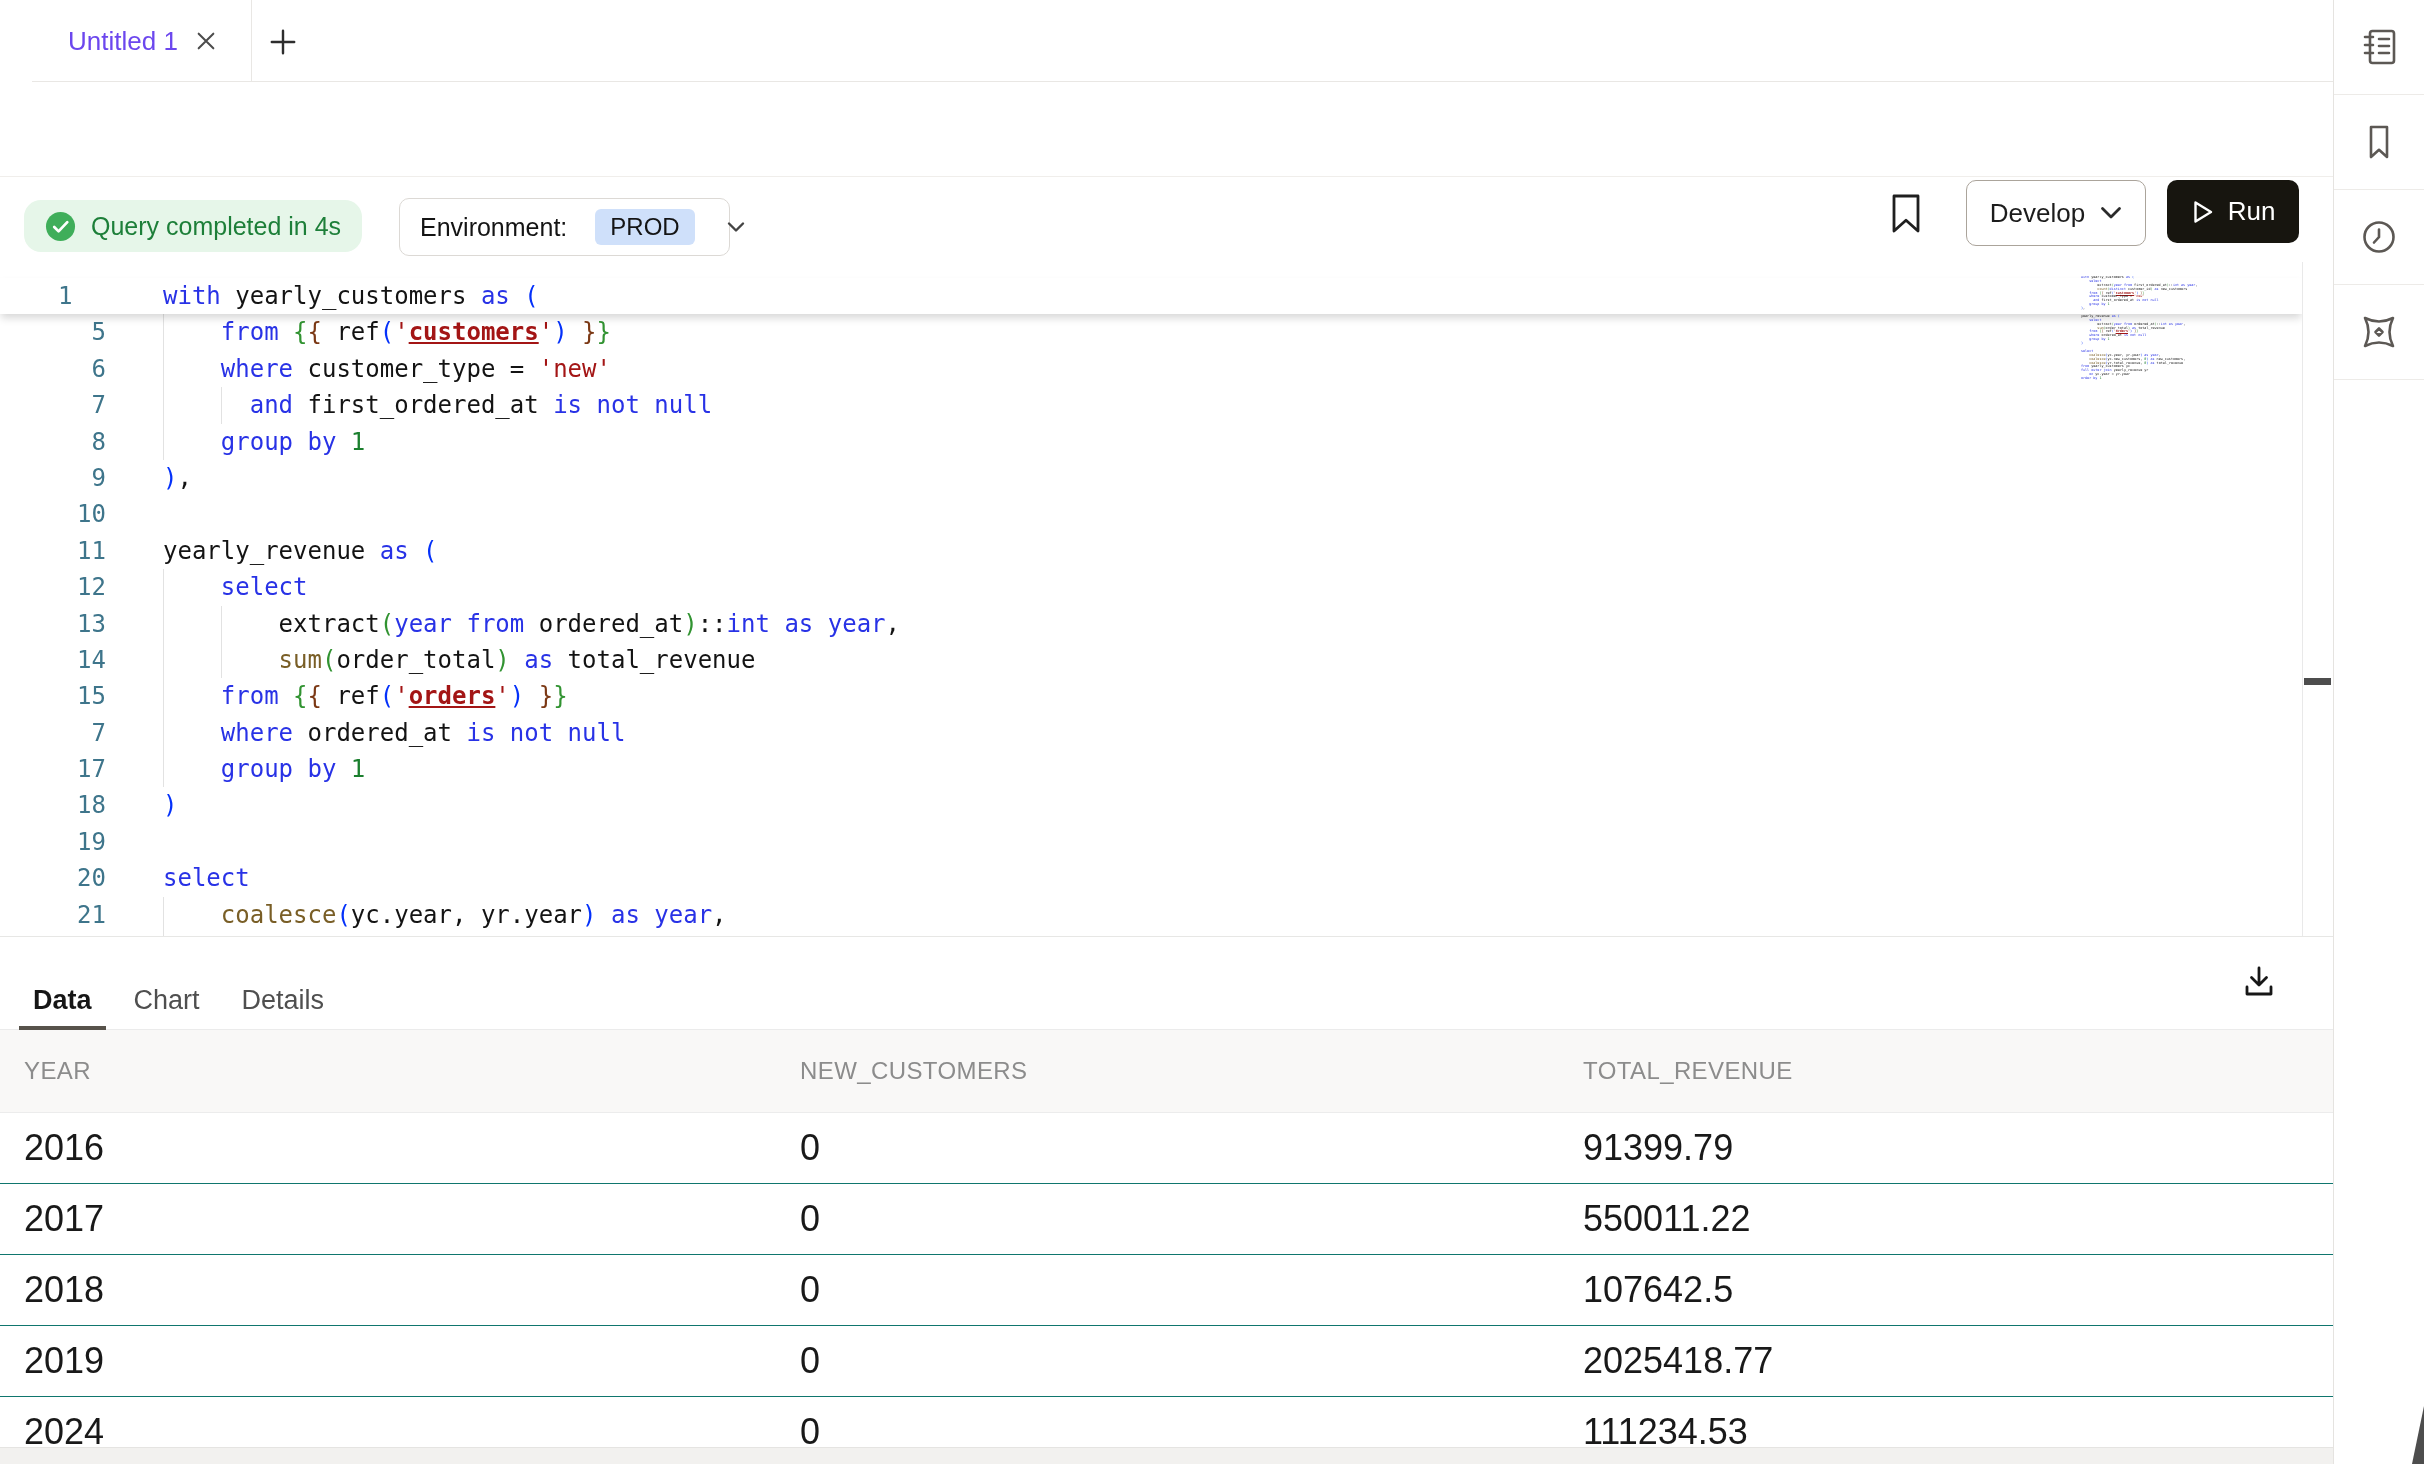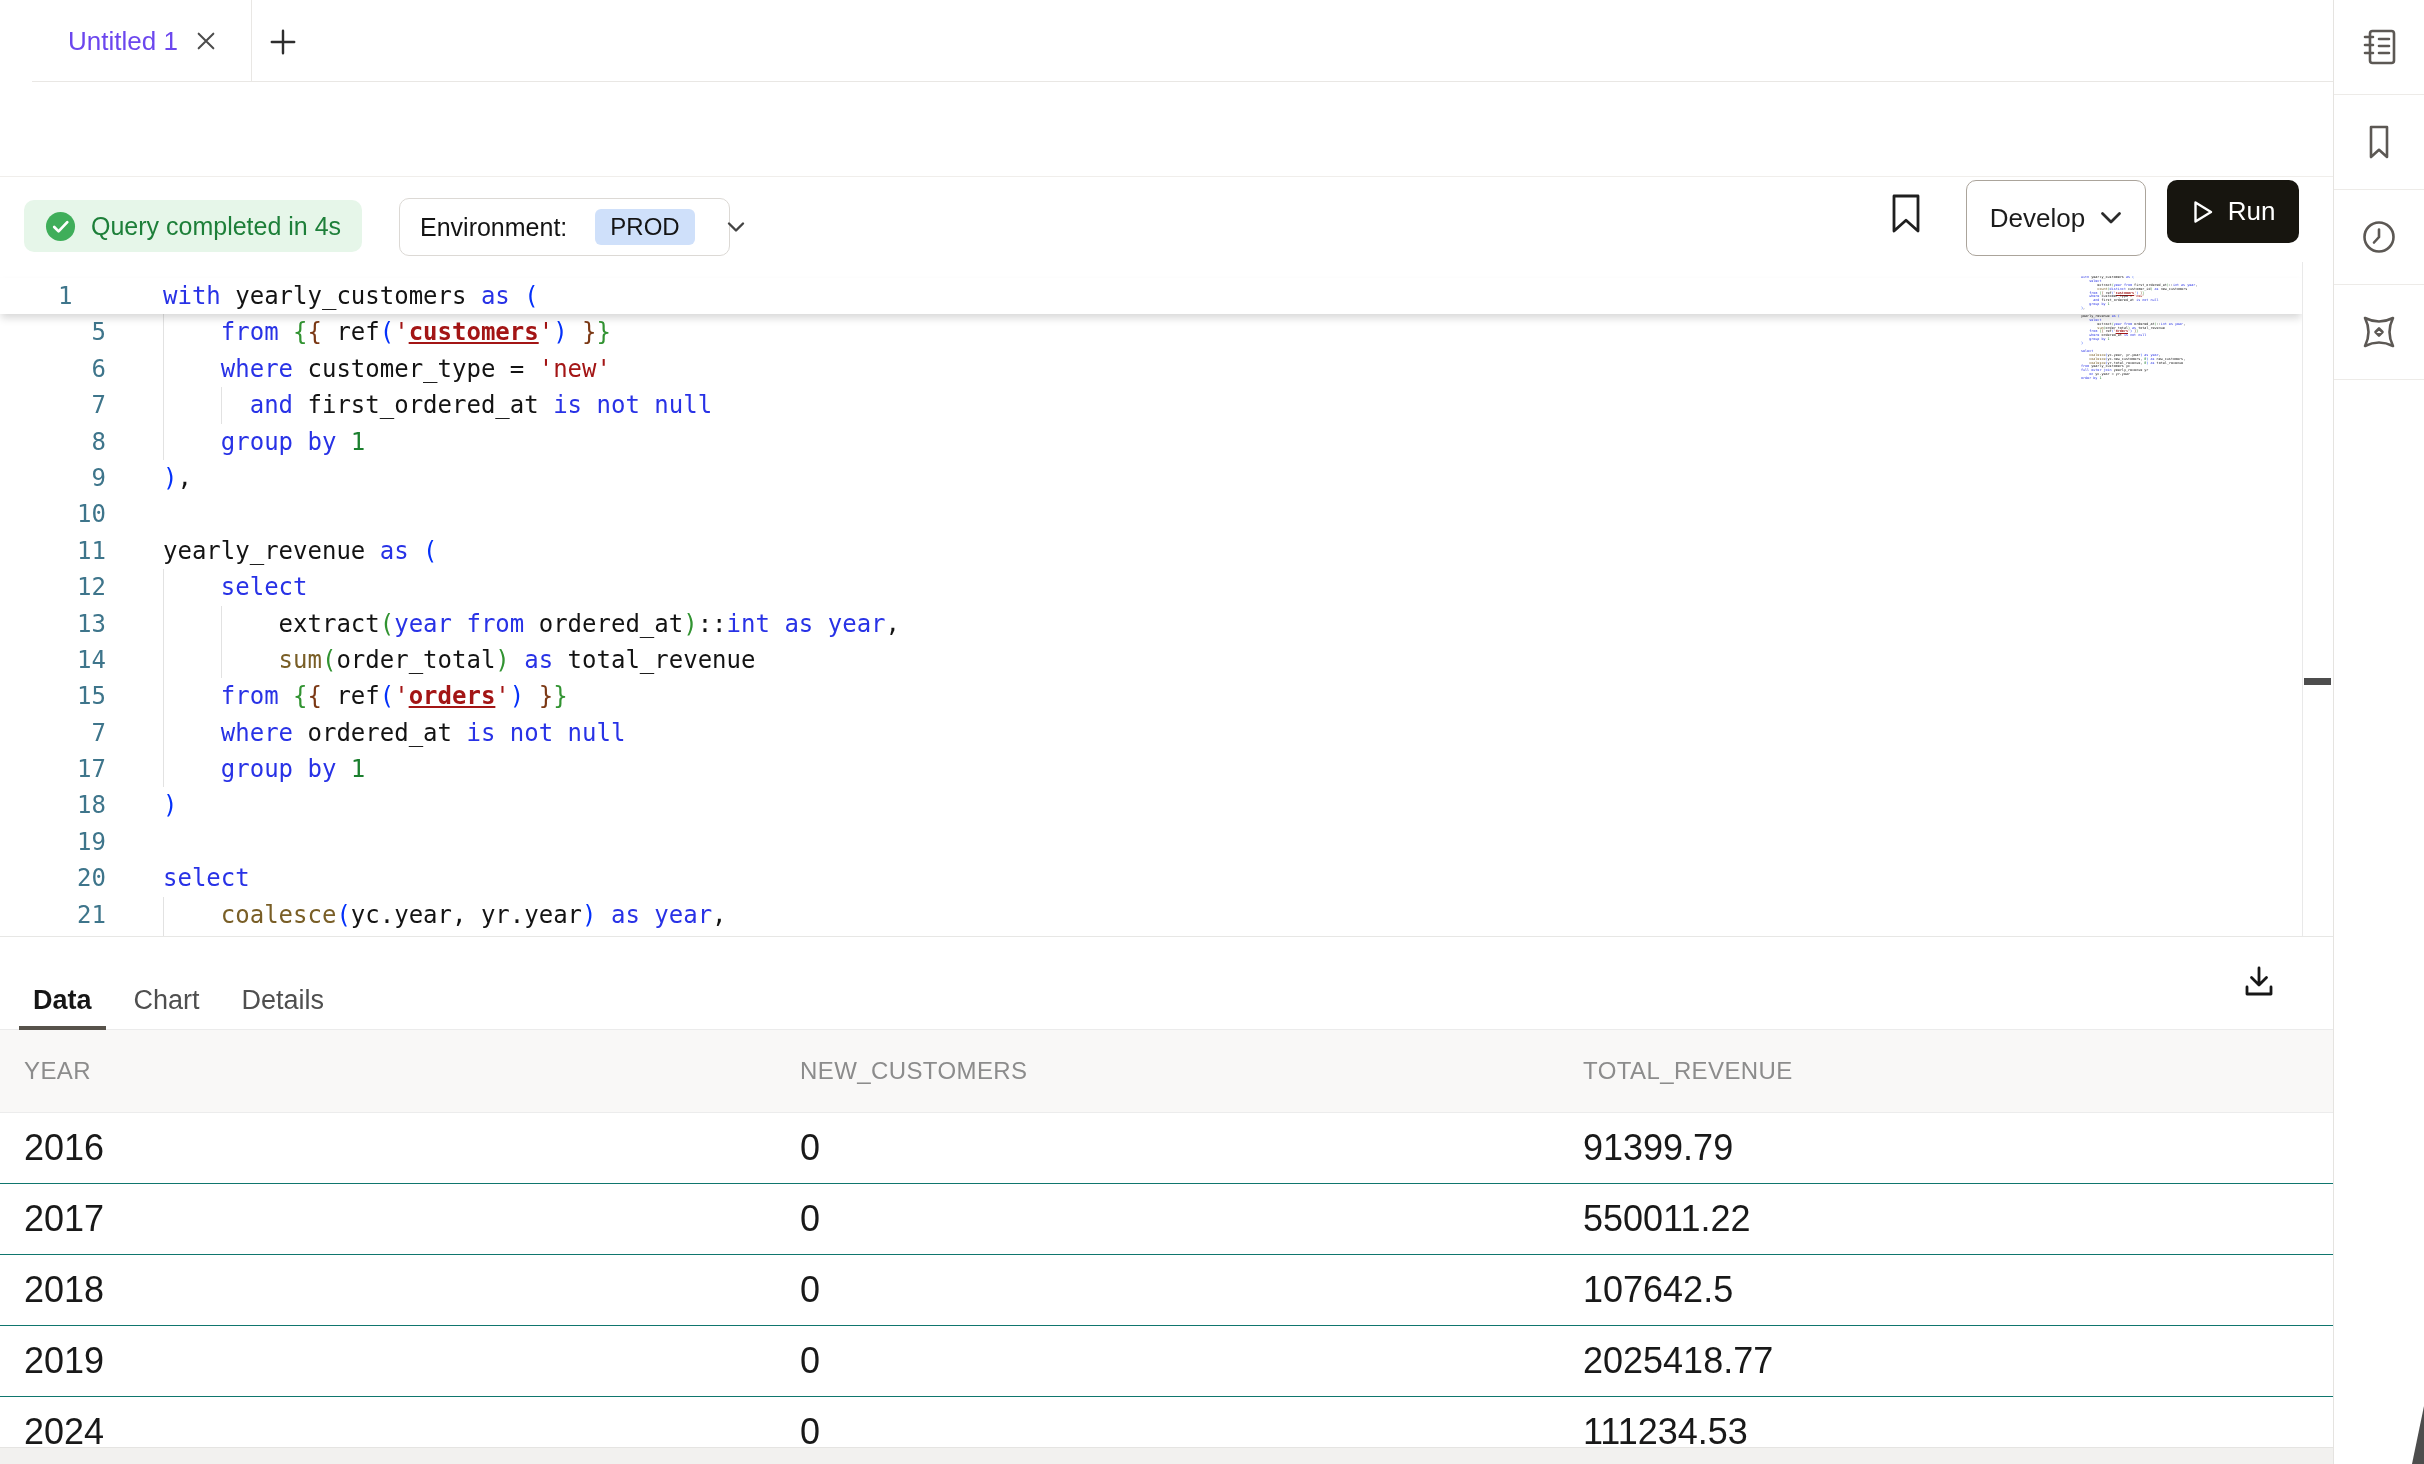--- a/index.html
+++ b/index.html
@@ -16,29 +16,29 @@
   .new-tab{position:absolute;left:234px;top:25px;width:34px;height:34px;}
 
   
   .sidebar{position:absolute;left:2333px;top:0;width:91px;height:1464px;background:#fff;
            border-left:1px solid #e5e3e0;box-sizing:border-box;}
   .side-cell{height:94px;border-bottom:1px solid #edebe8;display:flex;align-items:center;justify-content:center;cursor:pointer;}
 
   
   .toolbar{position:absolute;left:0;top:82px;width:2333px;height:95px;border-bottom:1px solid #f0eeeb;box-sizing:border-box;}
   .bm-btn{position:absolute;left:1884px;top:107px;width:44px;height:50px;}
-  .develop-btn{position:absolute;left:1966px;top:98px;width:180px;height:76px;background:#fff;
+  .develop-btn{position:absolute;left:1966px;top:98px;width:180px;height:66px;background:#fff;
        border:1.5px solid #aba49b;border-radius:10px;box-sizing:border-box;display:flex;align-items:center;
        justify-content:center;gap:15px;font-size:26px;color:#1c1c1c;cursor:pointer;font-family:inherit;}
   .run-btn{position:absolute;left:2167px;top:98px;width:132px;height:63px;background:var(--run-button-bg,#17150f);
        border:none;border-radius:10px;display:flex;align-items:center;justify-content:center;gap:13px;
        font-size:26px;color:#fff;cursor:pointer;font-family:inherit;}
 
   
-  .status-pill{position:absolute;left:24px;top:200px;height:52px;border-radius:10px;
+  .status-pill{position:absolute;left:24px;top:200px;height:52px;border-radius:17px;
        background:var(--status-green-bg,#e6f6e9);color:var(--status-green-text,#1d7f39);
        display:flex;align-items:center;gap:15px;padding:0 21px;font-size:25px;font-weight:500;}
   .env-box{position:absolute;left:399px;top:198px;width:331px;height:58px;border:1px solid #dcd9d5;
        border-radius:10px;box-sizing:border-box;display:flex;align-items:center;gap:28px;padding:0 20px;
        font-size:25px;color:#141414;background:#fff;cursor:pointer;}
   .prod-pill{background:var(--prod-pill-bg,#cfe0fa);border-radius:6px;padding:4px 15px;font-size:24px;font-weight:500;}
 
   
   .editor{position:absolute;left:0;top:262px;width:2303px;height:674px;background:#fff;overflow:hidden;
        border-right:1px solid #e9e9e9;box-sizing:border-box;

